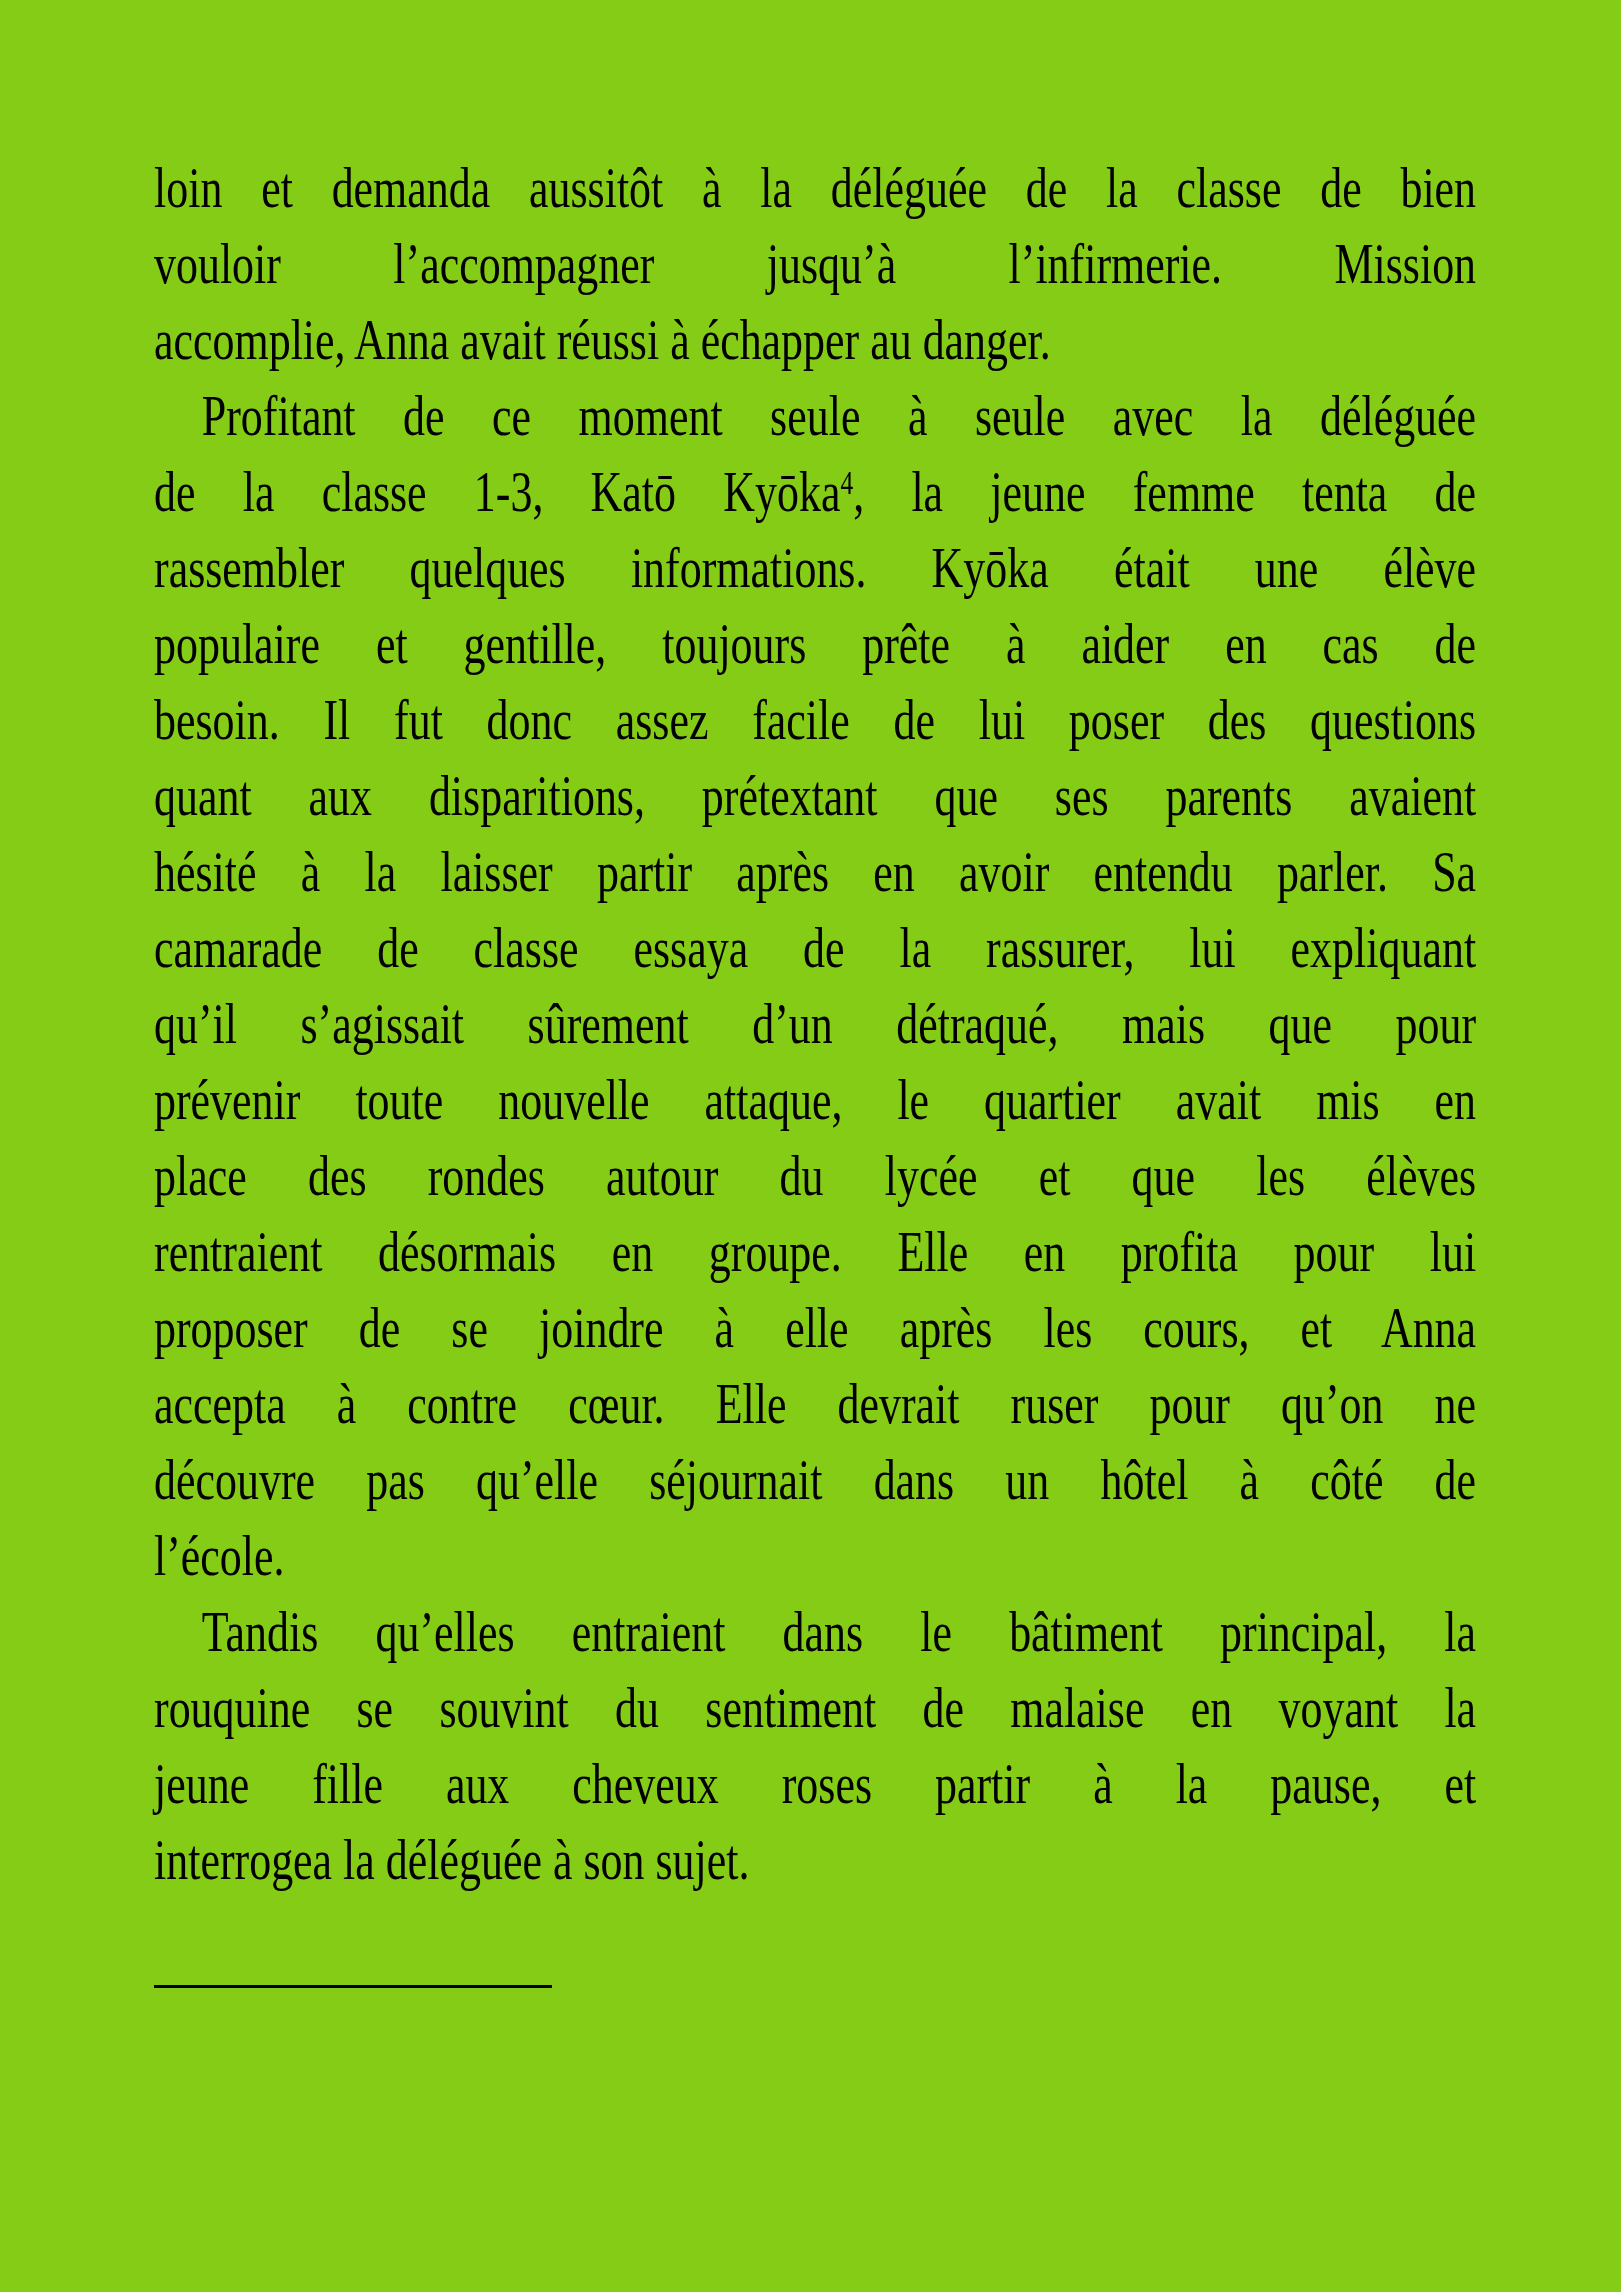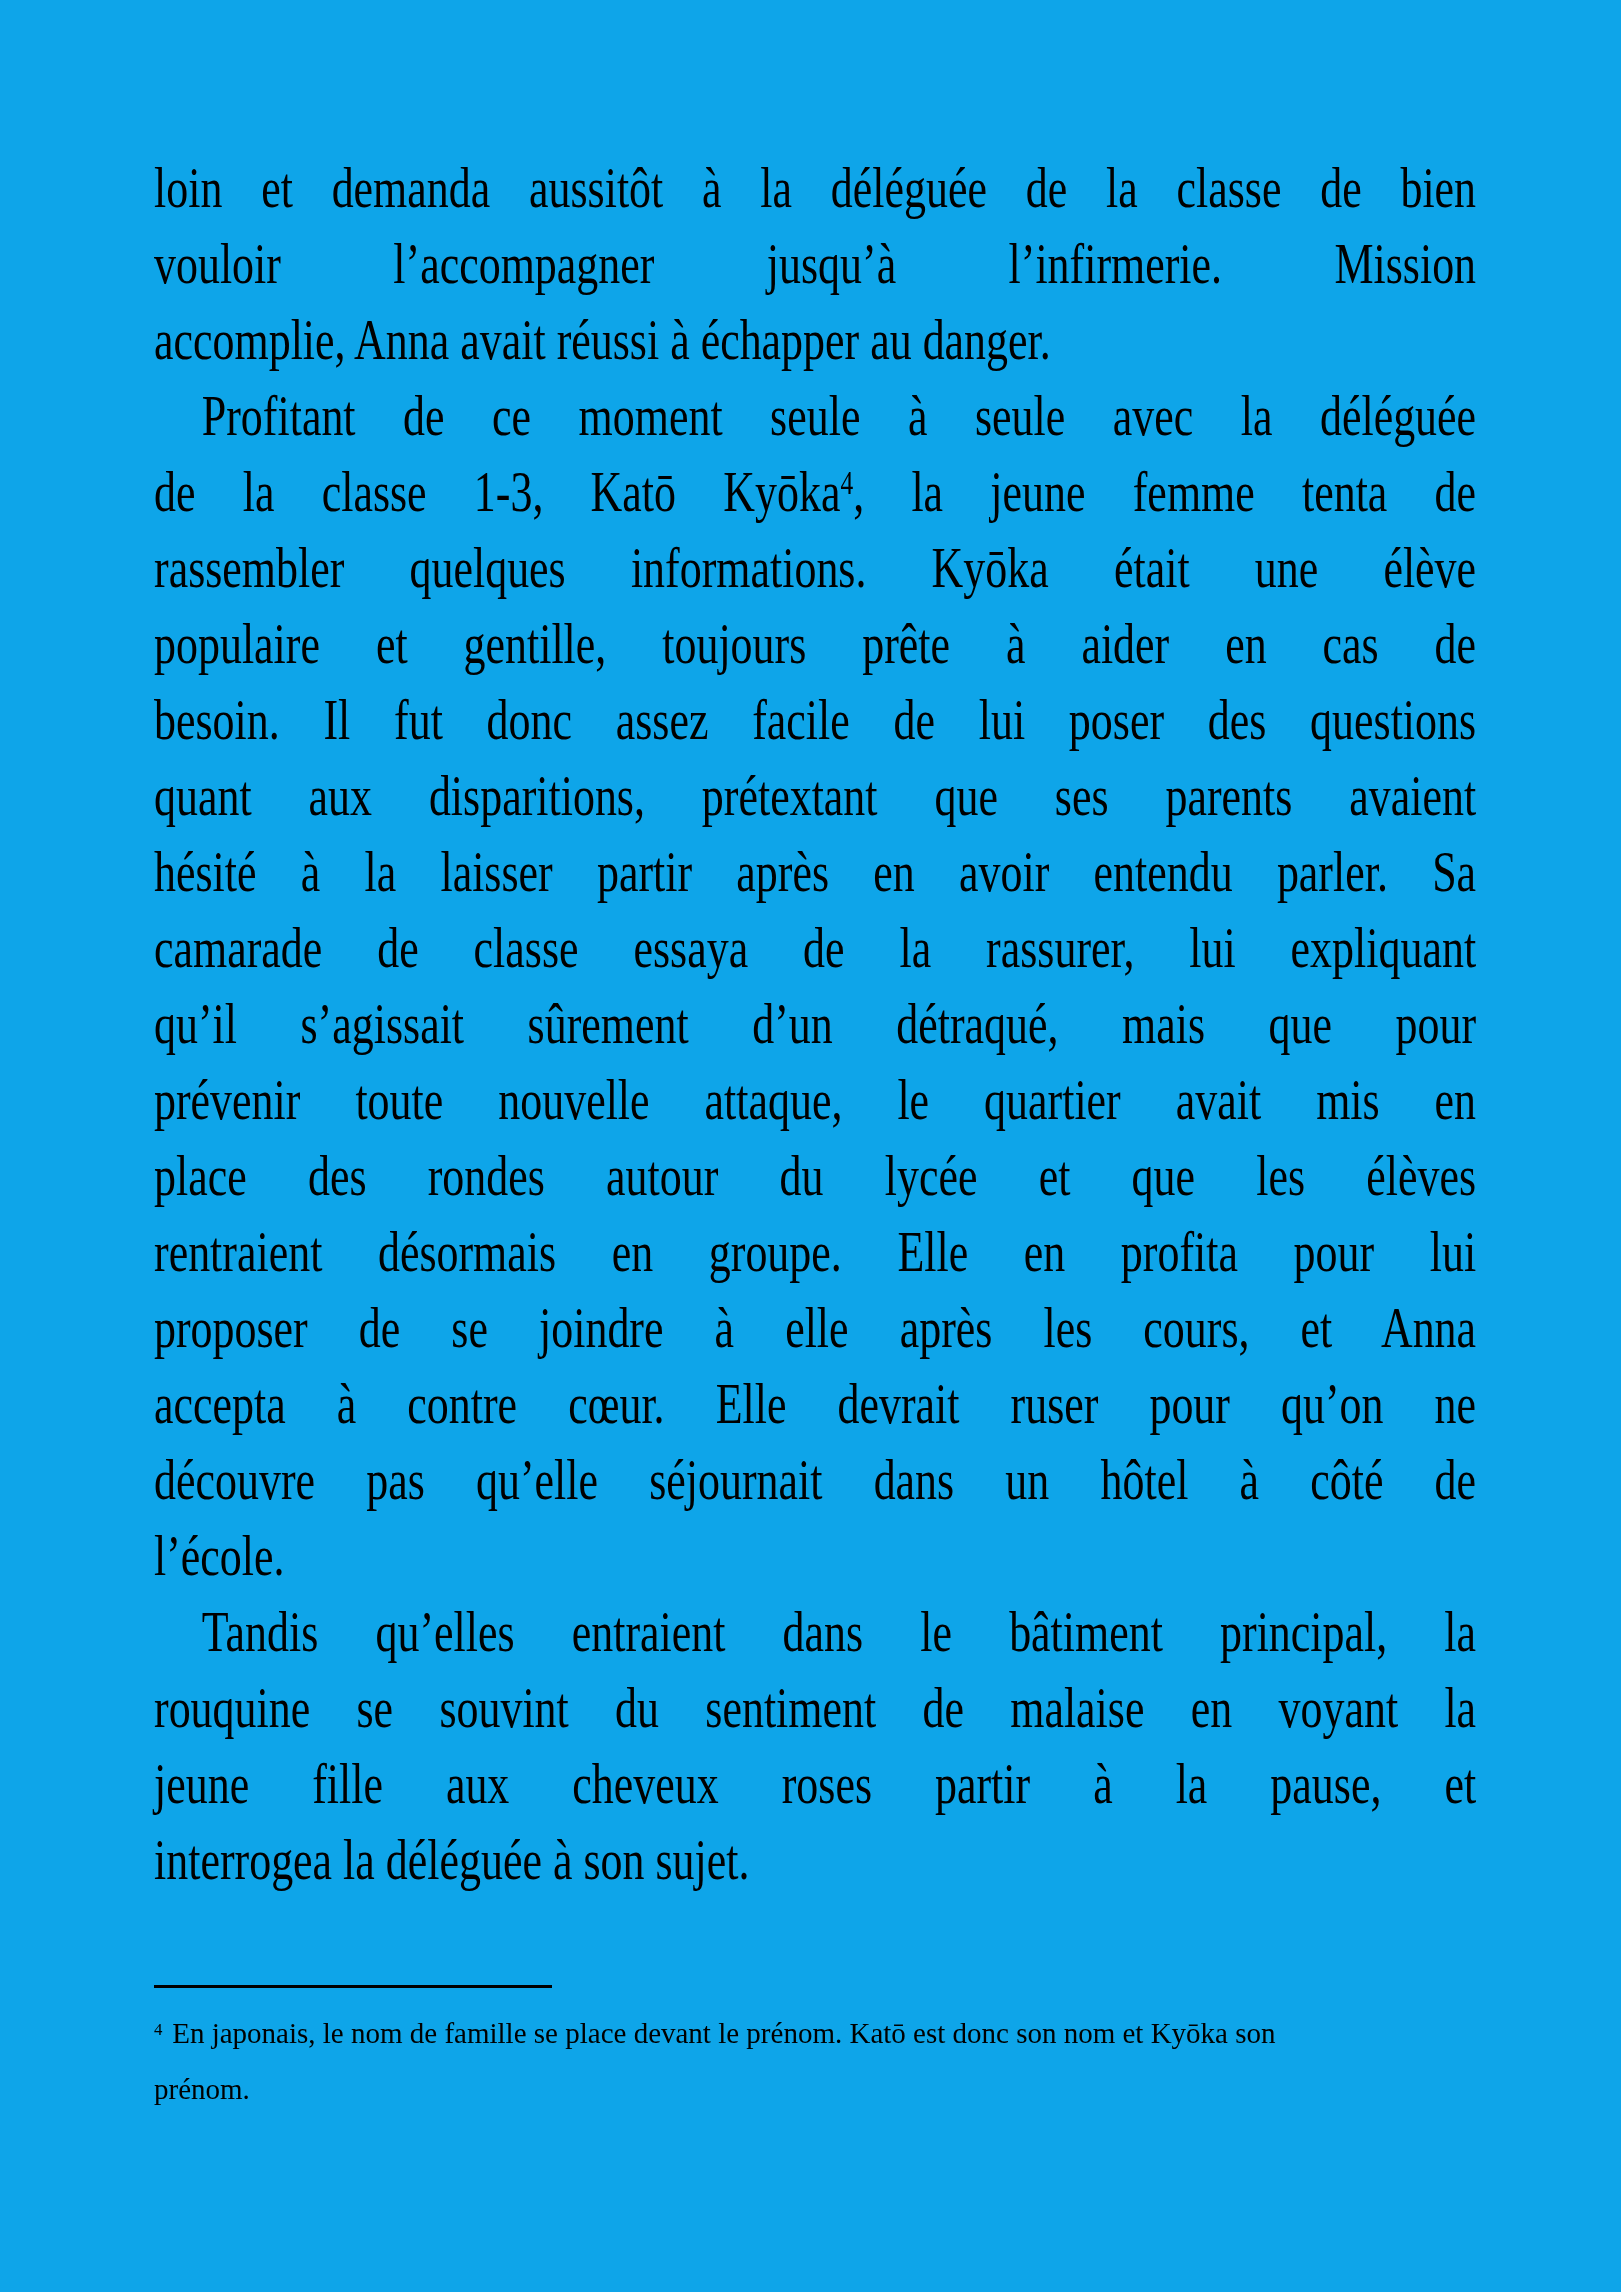--- a/index.html
+++ b/index.html
@@ -11,21 +11,21 @@
   body {
     width: 1621px;
     height: 2293px;
     position: relative;
     font-family: "Liberation Serif", "DejaVu Serif", serif;
     color: #000000;
   }
   .page {
     position: absolute;
     inset: 0;
-    background: #0ea5e9;
+    background: #84cc16;
   }
   
   .main-text {
     position: absolute;
     left: 154px;
     top: 150px;
     width: 1715px;
     transform: scaleX(0.7709);
     transform-origin: 0 0;
     font-size: 57px;
@@ -94,18 +94,14 @@
       <div class="line">proposer de se joindre à elle après les cours, et Anna</div>
       <div class="line">accepta à contre cœur. Elle devrait ruser pour qu’on ne</div>
       <div class="line">découvre pas qu’elle séjournait dans un hôtel à côté de</div>
       <div class="line para-end">l’école.</div>
       <div class="line indent">Tandis qu’elles entraient dans le bâtiment principal, la</div>
       <div class="line">rouquine se souvint du sentiment de malaise en voyant la</div>
       <div class="line">jeune fille aux cheveux roses partir à la pause, et</div>
       <div class="line para-end">interrogea la déléguée à son sujet.</div>
     </div>
   <div class="footnote-rule"></div>
-  <div class="footnote" id="footnote">
-      <div class="fn-line"><sup class="fnref">4</sup>En japonais, le nom de famille se place devant le prénom. Katō est donc son nom et Kyōka son</div>
-      <div class="fn-line">prénom.</div>
-    </div>
 </div>
 
 
 </body></html>

